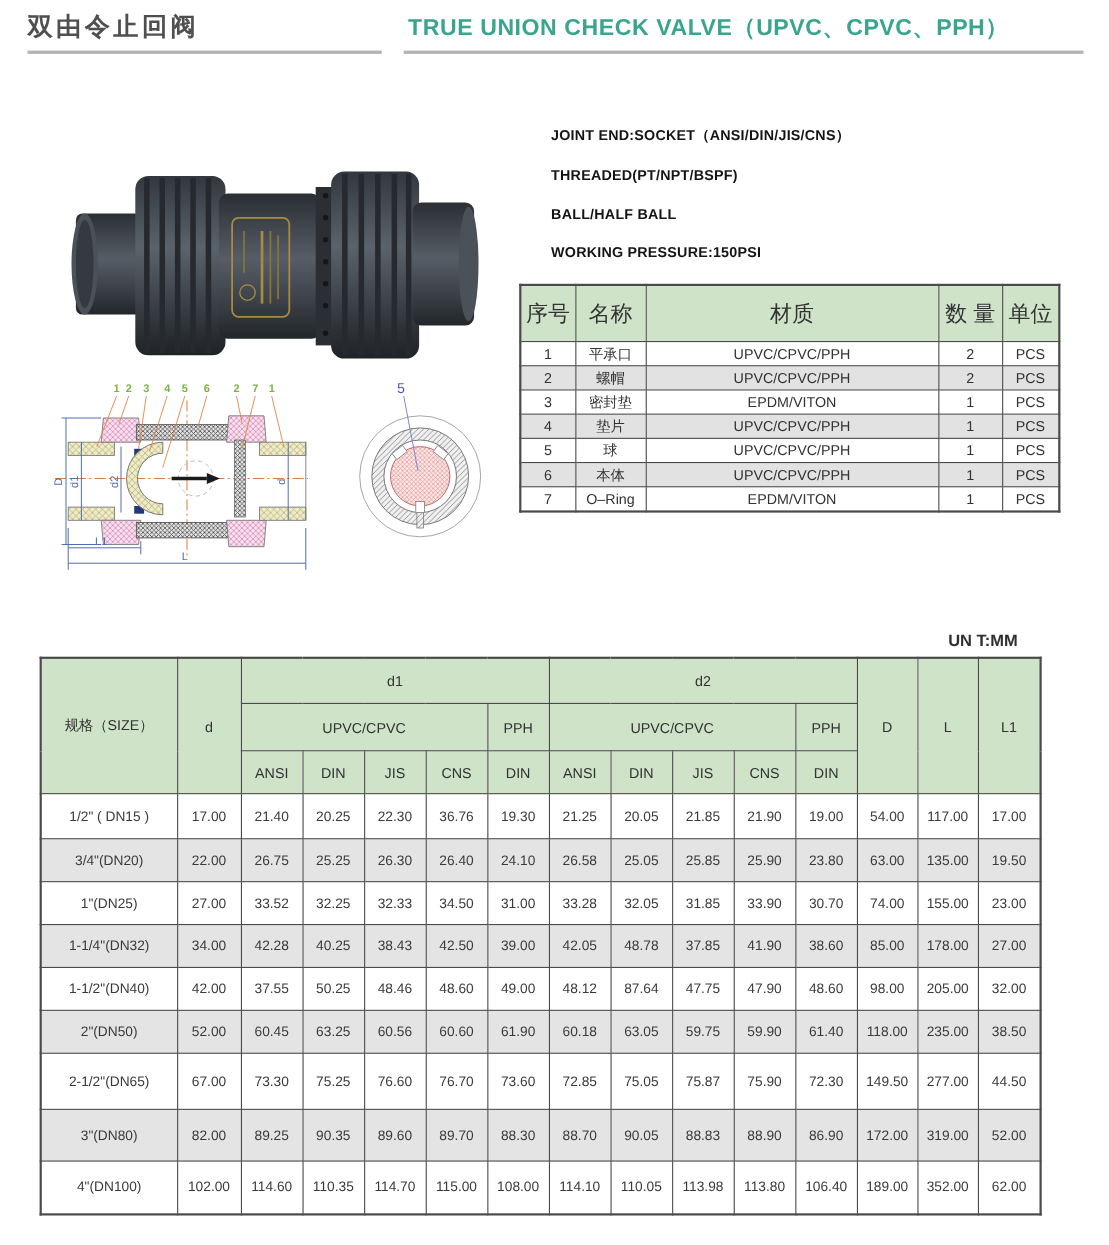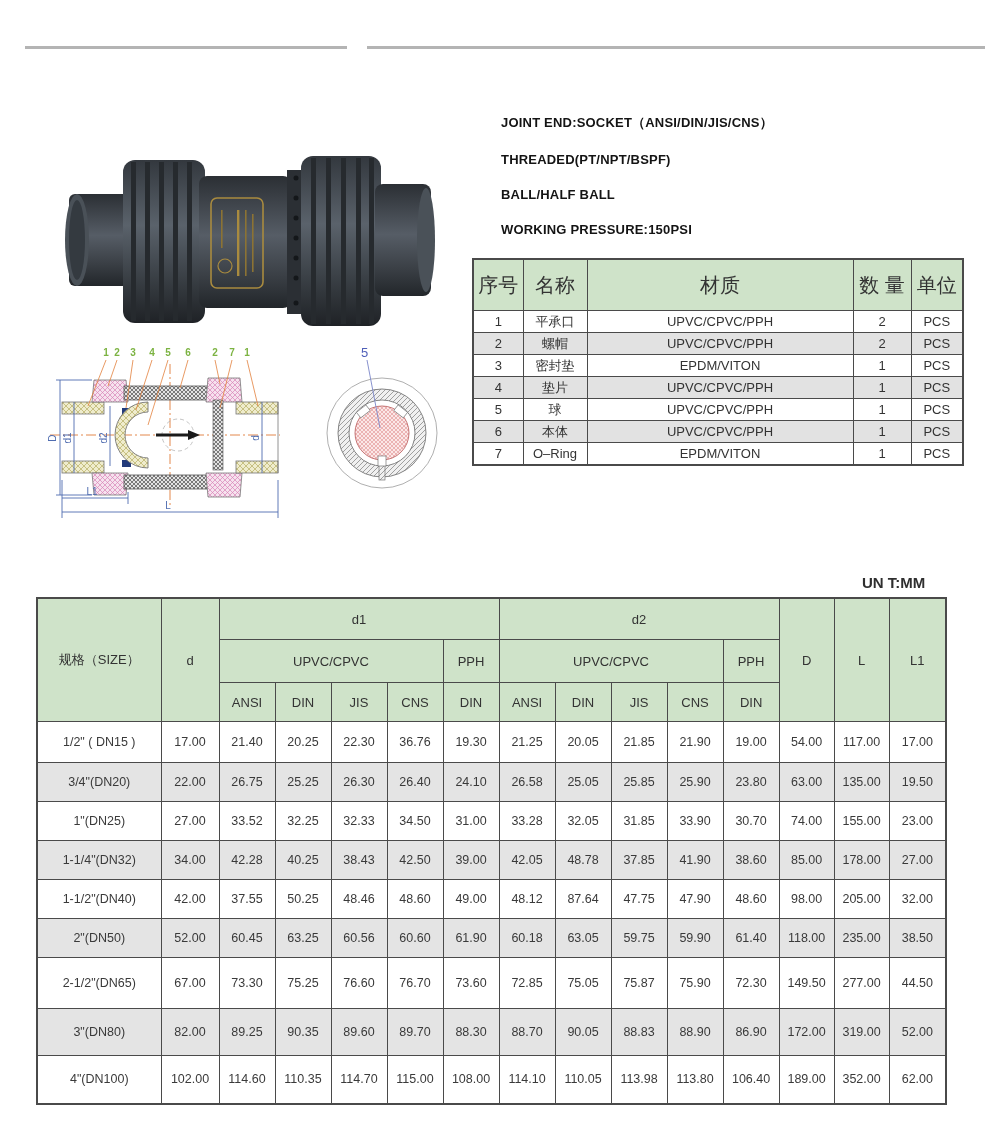--- a/index.html
+++ b/index.html
@@ -49,21 +49,23 @@
   .dim-table tbody tr:nth-child(7) { height:51px; }
   .dim-table tbody tr:nth-child(8) { height:47px; }
   .dim-table tbody tr:nth-child(9) { height:48px; }
   .dim-table tbody tr:nth-child(even) td { background:#e4e4e4; }
 </style>
 </head>
 <body>
 
 <div class="page">
 
+  <div class="title-zh">双由令止回阀</div>
   <div class="rule-zh"></div>
+  <div class="title-en">TRUE UNION CHECK VALVE（UPVC、CPVC、PPH）</div>
   <div class="rule-en"></div>
 
   <svg class="photo" width="390" height="218" viewBox="0 0 390 218">
     <defs>
       <linearGradient id="gBody" x1="0" y1="0" x2="0" y2="1">
         <stop offset="0" stop-color="#2b2f34"></stop>
           <stop offset="0.45" stop-color="#565d66"></stop>
         <stop offset="0.75" stop-color="#3b4046"></stop>
           <stop offset="1" stop-color="#22262a"></stop>
       </linearGradient>

